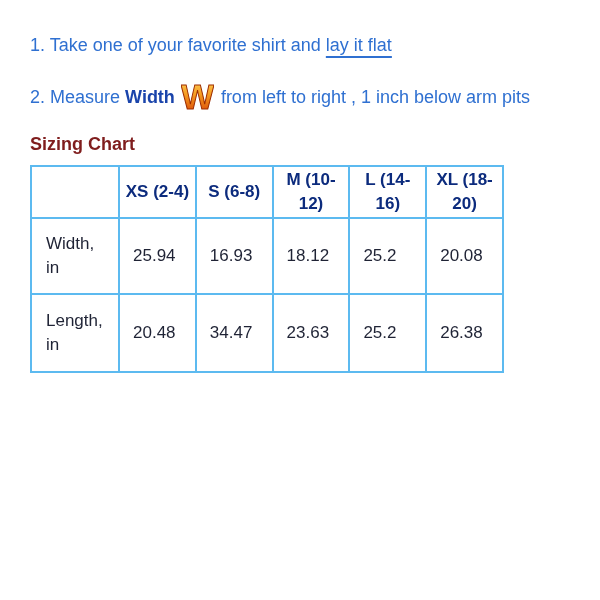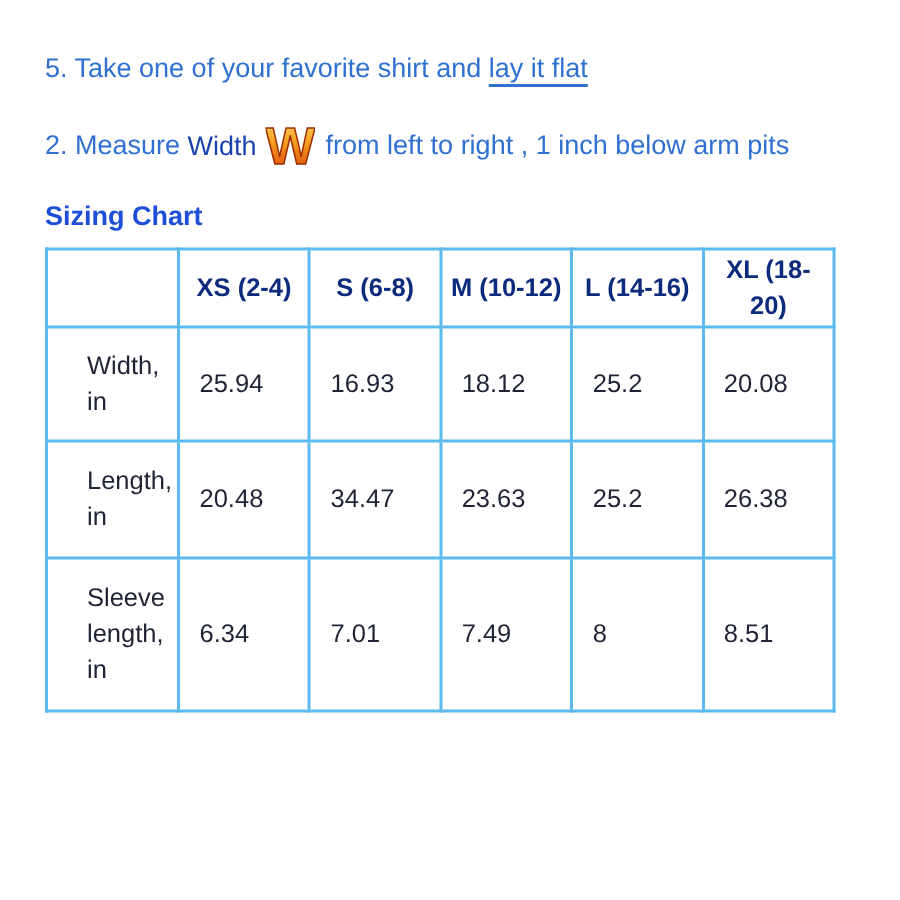--- a/index.html
+++ b/index.html
@@ -36,82 +36,82 @@
   .step-2 { margin-top: 18px; white-space: nowrap; }
   .step-3 { margin-top: 14px; max-width: 548px; }
 
   .underlined-phrase {
     text-decoration: underline;
     text-decoration-thickness: 2px;
     text-underline-offset: 5px;
     margin-left: 5px;
   }
   .keyword {
-    font-weight: normal;
+    font-weight: bold;
     color: #1a44ab;
     margin-left: 5px;
   }
   .letter-icon {
     vertical-align: middle;
     margin: 0 7px 0 6px;
     position: relative;
     top: -1px;
   }
   .letter-icon text {
     font-family: "Liberation Sans", sans-serif;
     font-weight: bold;
   }
 
   
   .sizing-title {
     margin-top: 16px;
     font-size: 18px;
     font-weight: bold;
-    color: #1d4ed8;
+    color: #7f1d1d;
   }
   table.sizing-table {
     margin-top: 10px;
     border-collapse: collapse;
     table-layout: fixed;
-    width: 527px;
+    width: 474px;
   }
   .sizing-table td {
     border: 2px solid #5cbaf0;
     vertical-align: middle;
     font-size: 17px;
     line-height: 24px;
     background: #ffffff;
   }
   .sizing-table .col-header {
     color: #0c2b7d;
     font-weight: bold;
     text-align: center;
     height: 50px;
     padding: 0 4px;
   }
   .sizing-table .row-label {
     color: #1f2335;
-    padding: 13px 6px 13px 26px;
+    padding: 13px 6px 13px 14px;
   }
   .sizing-table .cell-value {
     color: #1f2335;
     padding: 13px 4px 13px 13px;
   }
   .row-width td    { height: 26px; }
   .row-length td   { height: 50px; }
   .row-sleeve td   { height: 74px; }
 </style>
 </head>
 <body>
 
 <div class="page">
 
 
   <div class="step step-1">
-    <span>5. Take one of your favorite shirt and</span><span class="underlined-phrase">lay it flat</span>
+    <span>1. Take one of your favorite shirt and</span><span class="underlined-phrase">lay it flat</span>
   </div>
 
   <div class="step step-2">
     <span>2. Measure</span><span class="keyword">Width</span><svg class="letter-icon" width="33" height="40" viewBox="0 0 33 40" aria-hidden="true">
       <defs>
         <linearGradient id="grad-w" x1="0" y1="0" x2="0" y2="1">
           <stop offset="0" stop-color="#ffdb63"></stop>
           <stop offset="0.45" stop-color="#f59b20"></stop>
           <stop offset="1" stop-color="#d63d04"></stop>
         </linearGradient>
@@ -150,24 +150,16 @@
         <td class="cell-value">20.08</td>
       </tr>
       <tr class="row-length">
         <td class="row-label">Length, in</td>
         <td class="cell-value">20.48</td>
         <td class="cell-value">34.47</td>
         <td class="cell-value">23.63</td>
         <td class="cell-value">25.2</td>
         <td class="cell-value">26.38</td>
       </tr>
-      <tr class="row-sleeve">
-        <td class="row-label">Sleeve length, in</td>
-        <td class="cell-value">6.34</td>
-        <td class="cell-value">7.01</td>
-        <td class="cell-value">7.49</td>
-        <td class="cell-value">8</td>
-        <td class="cell-value">8.51</td>
-      </tr>
     </tbody>
   </table>
 
 </div>
 
 </body></html>

